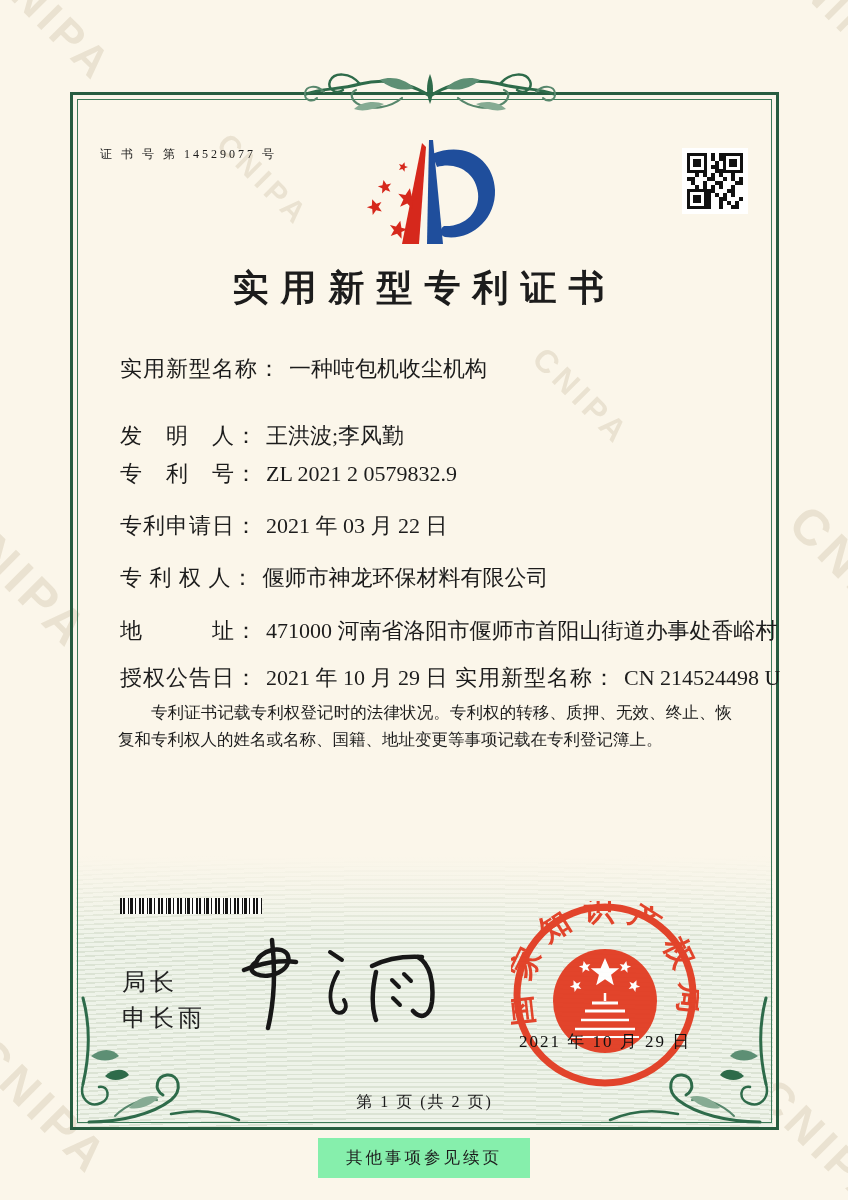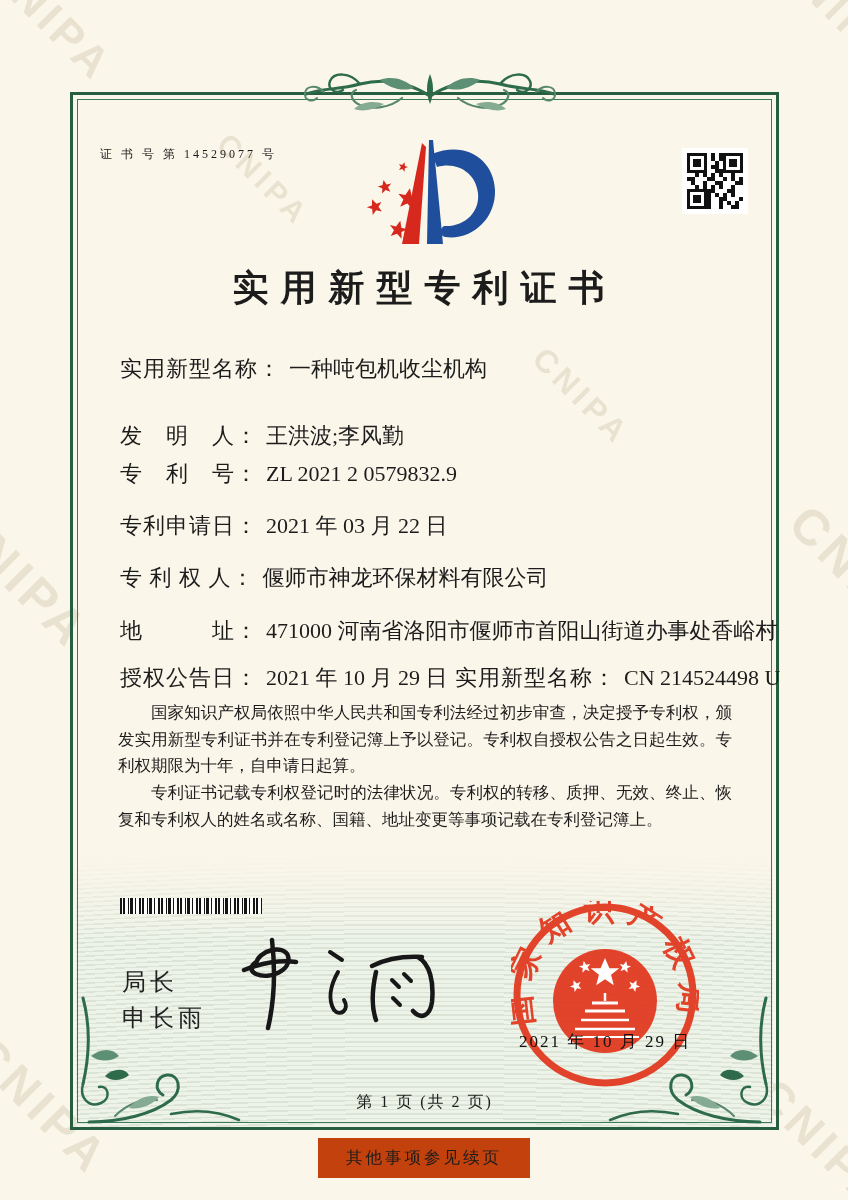--- a/index.html
+++ b/index.html
@@ -98,21 +98,21 @@
     left:505px; top:1030px; width:200px; text-align:center;
     font-size:17px; letter-spacing:2px; color:#111; z-index:4;
   }
 
   .page-no {
     left:70px; width:709px; top:1092px; text-align:center;
     font-size:16px; letter-spacing:2px; z-index:3;
   }
   .footer-note {
     left:50%; transform:translateX(-50%); top:1138px;
-    background:#c2410c; padding:9px 28px;
+    background:#86efac; padding:9px 28px;
     font-size:16.5px; letter-spacing:3px; z-index:3; white-space:nowrap;
   }
 
   .ornament-top { left:300px; top:64px; width:260px; height:58px; z-index:2; }
   .corner-fl { width:168px; height:132px; z-index:2; }
   .corner-bl { left:75px; top:996px; }
   .corner-br { left:606px; top:996px; transform:scaleX(-1); }
 </style>
 </head>
 <body>
@@ -285,21 +285,20 @@
   <span class="label">地　　　址：</span><span class="value">471000 河南省洛阳市偃师市首阳山街道办事处香峪村</span>
 </div>
 <div class="field-row r7">
   <span class="label">授权公告日：</span><span class="value">2021 年 10 月 29 日</span>
   <span class="pair2">
     <span class="label">实用新型名称：</span><span class="value">CN 214524498 U</span>
   </span>
 </div>
 
 <div class="abs body-text">
-  <p>国家知识产权局依照中华人民共和国专利法经过初步审查，决定授予专利权，颁发实用新型专利证书并在专利登记簿上予以登记。专利权自授权公告之日起生效。专利权期限为十年，自申请日起算。</p>
   <p>专利证书记载专利权登记时的法律状况。专利权的转移、质押、无效、终止、恢复和专利权人的姓名或名称、国籍、地址变更等事项记载在专利登记簿上。</p>
 </div>
 
 <div class="abs barcode"></div>
 
 <div class="signer-title">局长</div>
 <div class="signer-name">申长雨</div>
 
 <svg class="abs signature" viewBox="0 0 234 112">
   <g stroke="#171717" stroke-width="4.5" fill="none" stroke-linecap="round" stroke-linejoin="round">

